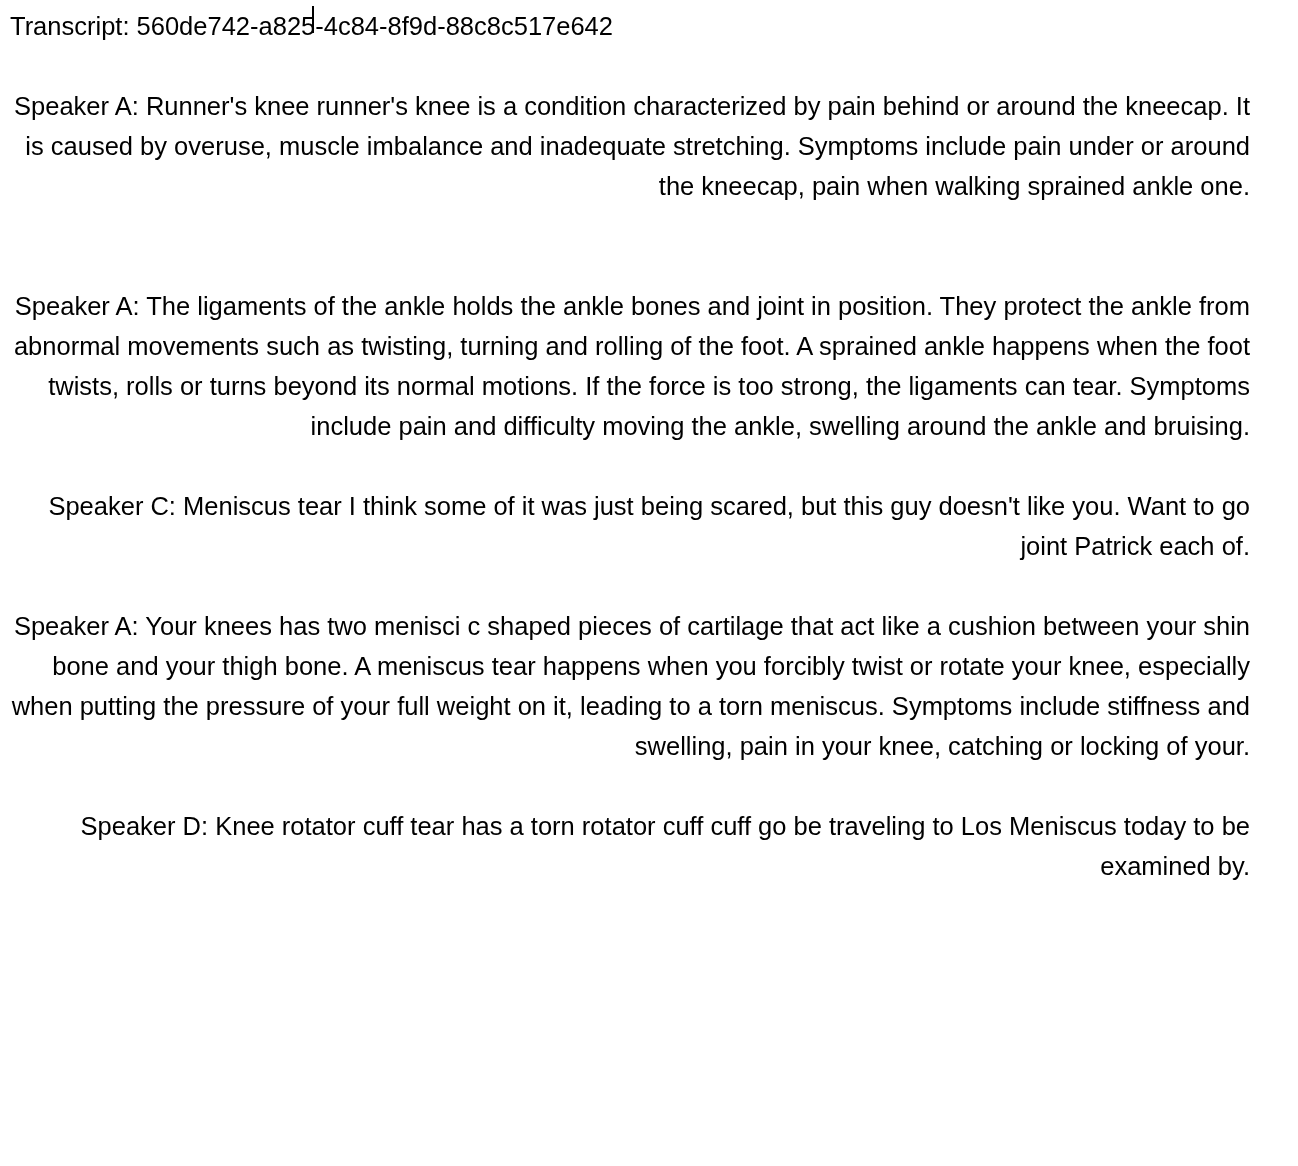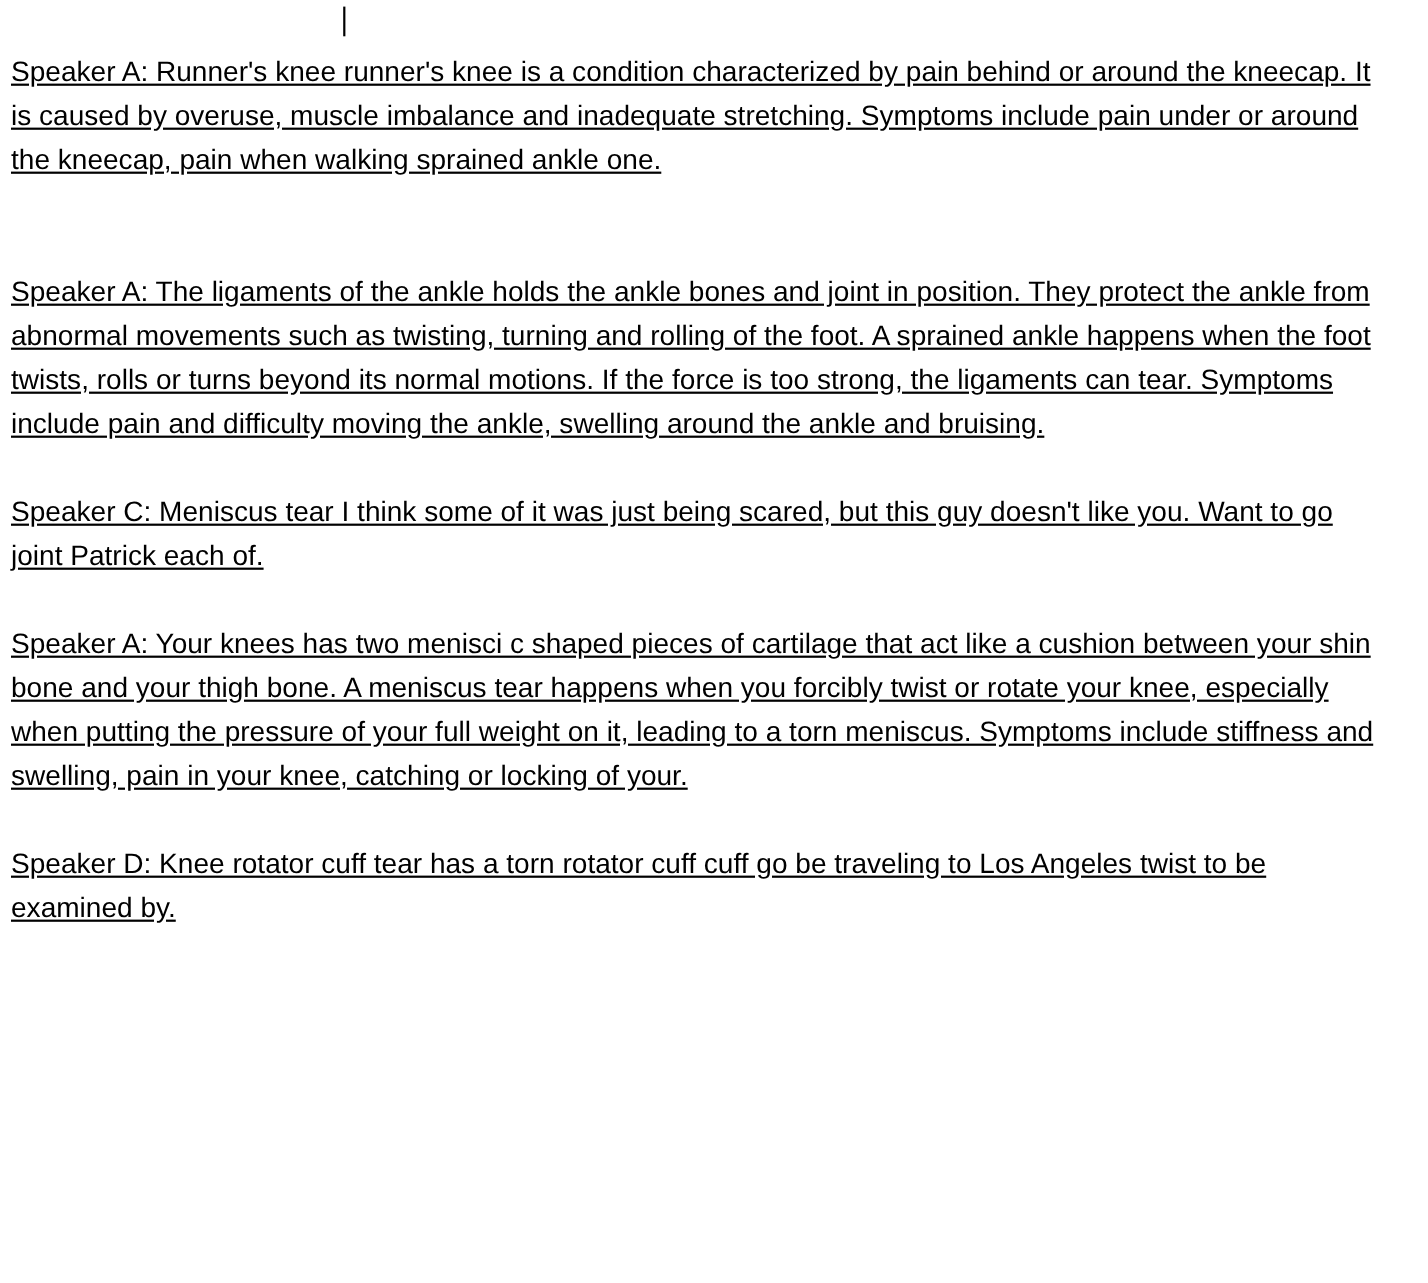--- a/index.html
+++ b/index.html
@@ -35,35 +35,35 @@
     top: 6px;
     width: 2px;
     height: 27px;
     background: #000;
   }
   .block {
     font-size: 25.5px;
     line-height: 40px;
     margin: 0;
     padding: 0;
-    text-align: left;
-    text-decoration: underline;
+    text-align: right;
   }
   .spacer {
     height: 40px;
   }
   .turn-text {
     display: block;
   }
 </style>
 </head>
 <body>
 
 <div class="page">
 
+  <div class="transcript-title">Transcript: 560de742-a825-4c84-8f9d-88c8c517e642</div>
 
   <div class="caret"></div>
 
   <div class="spacer"></div>
 
   <p class="block">
     <span class="turn-text">Speaker A: Runner's knee runner's knee is a condition characterized by pain behind or around the kneecap. It is caused by overuse, muscle imbalance and inadequate stretching. Symptoms include pain under or around the kneecap, pain when walking sprained ankle one.</span>
   </p>
 
   <div class="spacer"></div>
@@ -83,19 +83,19 @@
 
   <div class="spacer"></div>
 
   <p class="block">
     <span class="turn-text">Speaker A: Your knees has two menisci c shaped pieces of cartilage that act like a cushion between your shin bone and your thigh bone. A meniscus tear happens when you forcibly twist or rotate your knee, especially when putting the pressure of your full weight on it, leading to a torn meniscus. Symptoms include stiffness and swelling, pain in your knee, catching or locking of your.</span>
   </p>
 
   <div class="spacer"></div>
 
   <p class="block">
-    <span class="turn-text">Speaker D: Knee rotator cuff tear has a torn rotator cuff cuff go be traveling to Los Angeles twist to be examined by.</span>
+    <span class="turn-text">Speaker D: Knee rotator cuff tear has a torn rotator cuff cuff go be traveling to Los Meniscus today to be examined by.</span>
   </p>
 
   <div class="spacer"></div>
 
 
 </div>
 
 </body></html>

